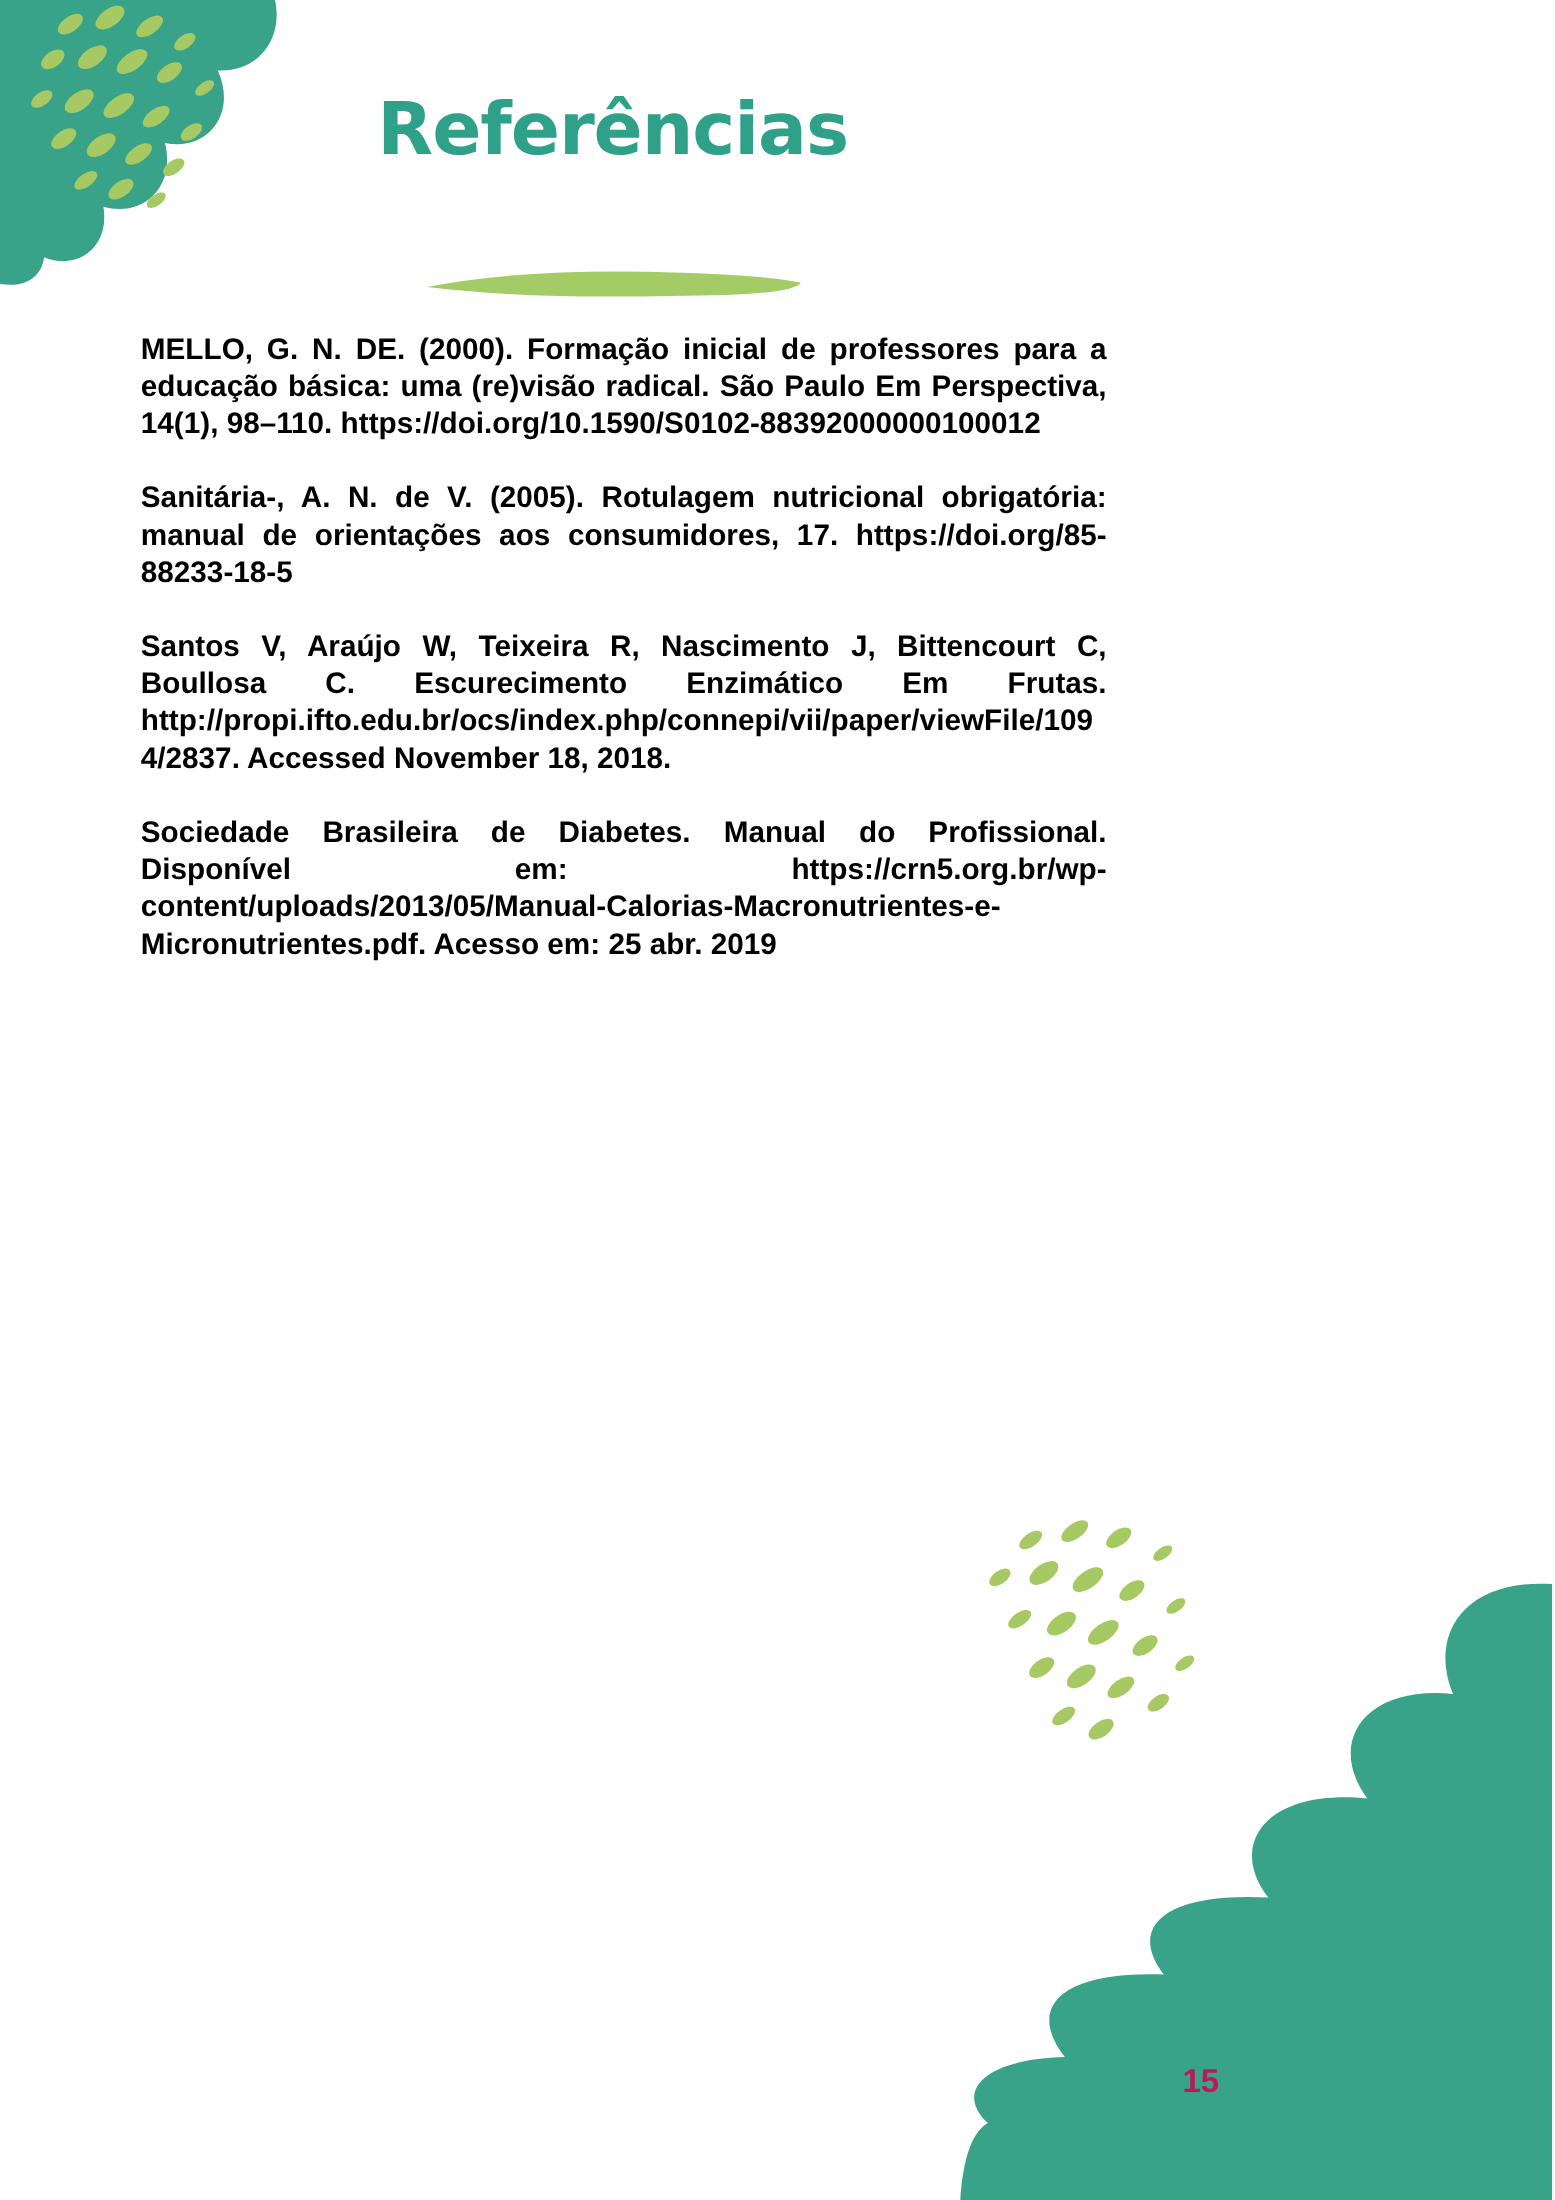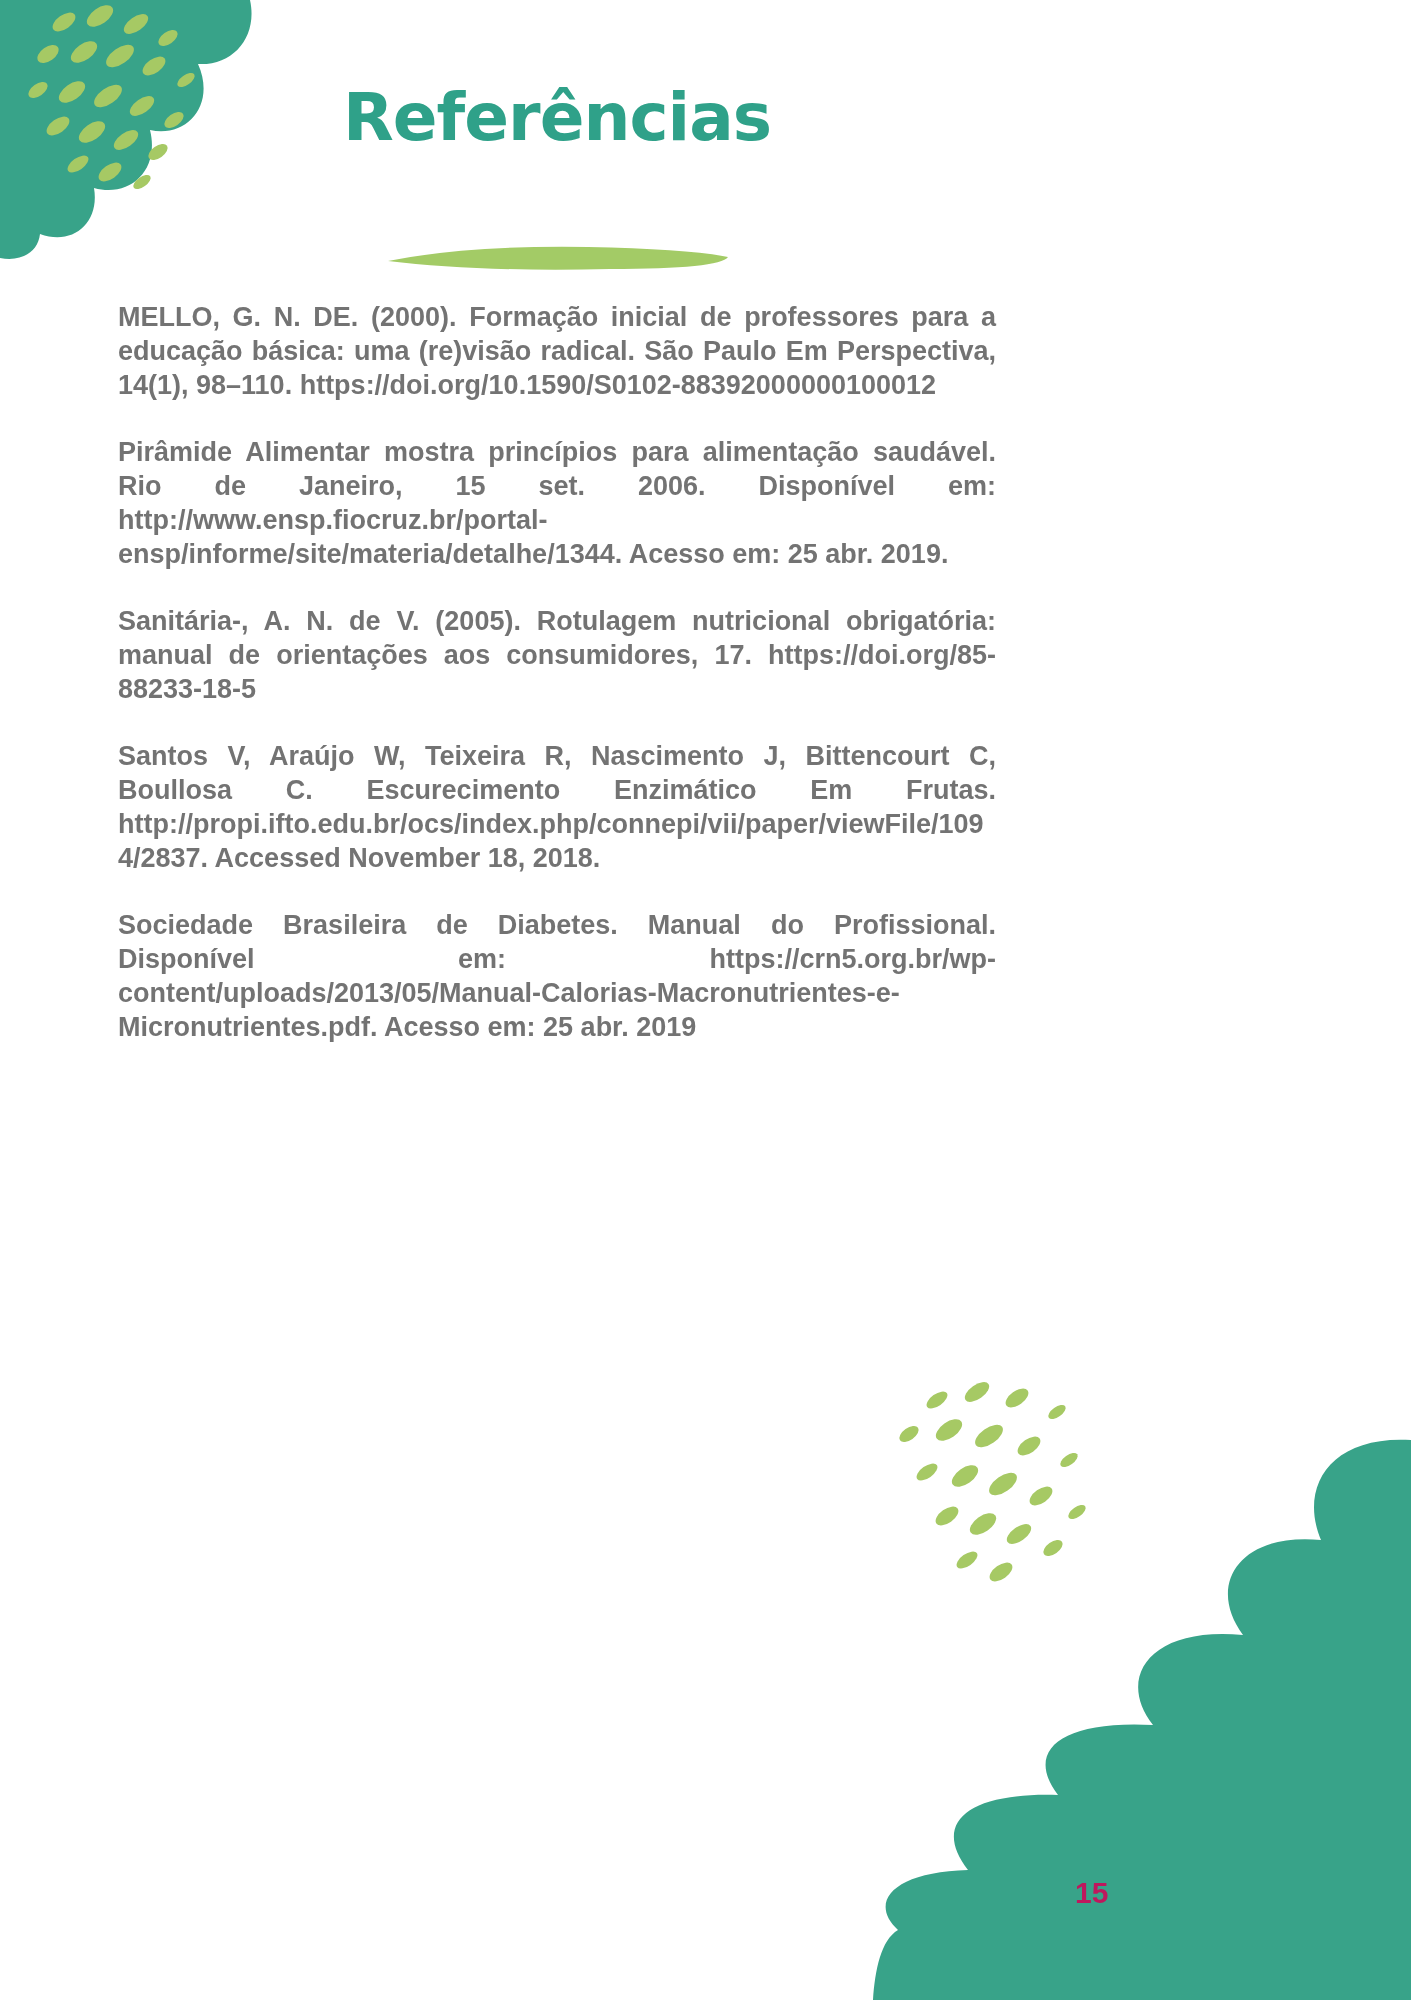--- a/index.html
+++ b/index.html
@@ -23,22 +23,22 @@
     font-size:66px;
     line-height:64px;
     letter-spacing:-1px;
   }
   .swoosh{
     position:absolute;
     left:388px;top:242px;
   }
   .refs{
     position:absolute;
-    left:118px;top:300px;width:878px;
-    color:#737373;
+    left:128px;top:300px;width:878px;
+    color:#000000;
     font-size:27px;
     font-weight:bold;
     line-height:34px;
     text-align:justify;
   }
   .refs p{
     margin:0 0 33px 0;
     overflow-wrap:break-word;
     word-wrap:break-word;
   }
@@ -111,21 +111,20 @@
   <header class="title-block">
     <div>Referências</div>
   </header>
 
   <svg class="swoosh" width="344" height="32" viewBox="0 0 344 32" aria-hidden="true">
     <path fill="#a3cb66" d="M0,19 Q80,3 200,5 Q302,7 340,15 Q332,27 222,27 Q90,30 0,19 Z"></path>
   </svg>
 
   <main class="refs">
     <p>MELLO, G. N. DE. (2000). Formação inicial de professores para a educação básica: uma (re)visão radical. São Paulo Em Perspectiva, 14(1), 98–110. https://doi.org/10.1590/S0102-88392000000100012</p>
-    <p>Pirâmide Alimentar mostra princípios para alimentação saudável. Rio de Janeiro, 15 set. 2006. Disponível em: http://www.ensp.fiocruz.br/portal-ensp/informe/site/materia/detalhe/1344. Acesso em: 25 abr. 2019.</p>
     <p>Sanitária-, A. N. de V. (2005). Rotulagem nutricional obrigatória: manual de orientações aos consumidores, 17. https://doi.org/85-88233-18-5</p>
     <p>Santos V, Araújo W, Teixeira R, Nascimento J, Bittencourt C, Boullosa C. Escurecimento Enzimático Em Frutas. http://propi.ifto.edu.br/ocs/index.php/connepi/vii/paper/viewFile/1094/2837. Accessed November 18, 2018.</p>
     <p>Sociedade Brasileira de Diabetes. Manual do Profissional. Disponível em: https://crn5.org.br/wp-content/uploads/2013/05/Manual-Calorias-Macronutrientes-e-Micronutrientes.pdf. Acesso em: 25 abr. 2019</p>
   </main>
 
   <div class="page-number">15</div>
 
 </div>
 
 </body></html>

